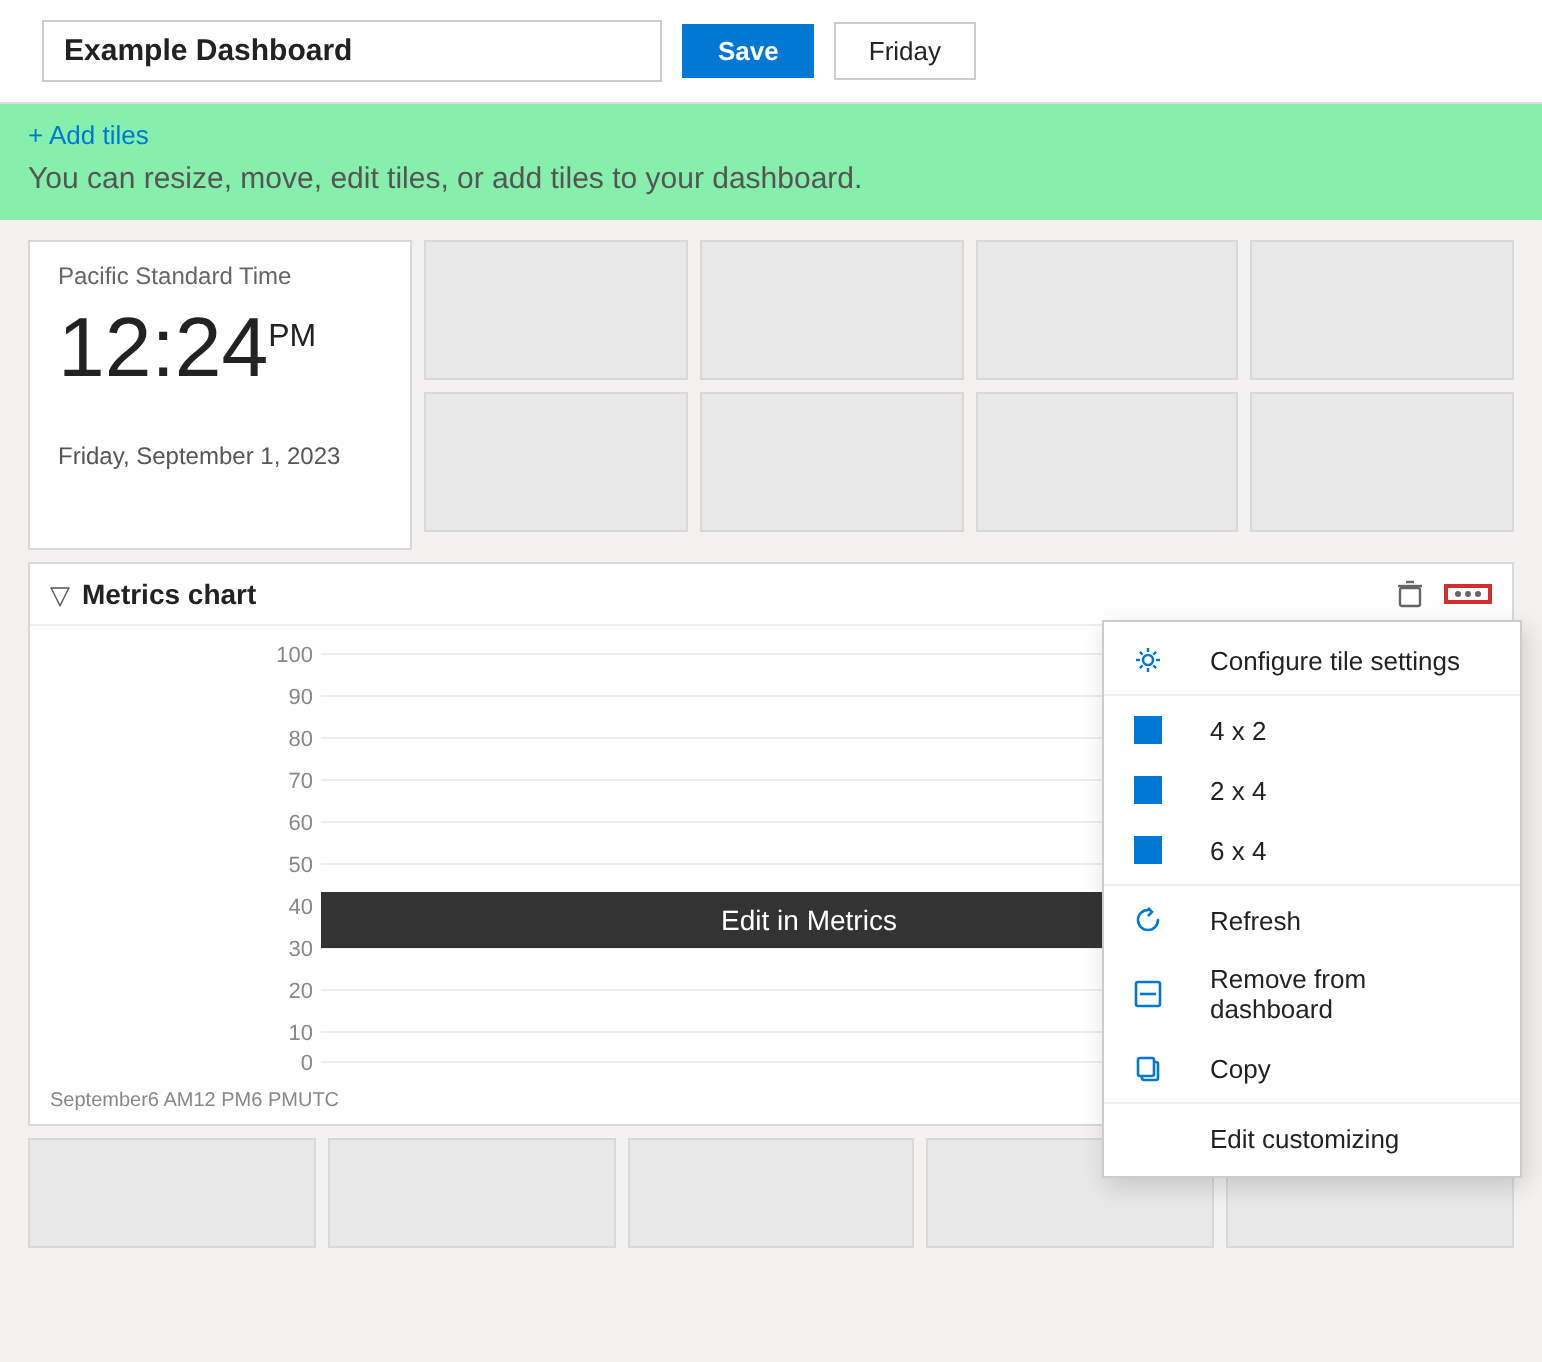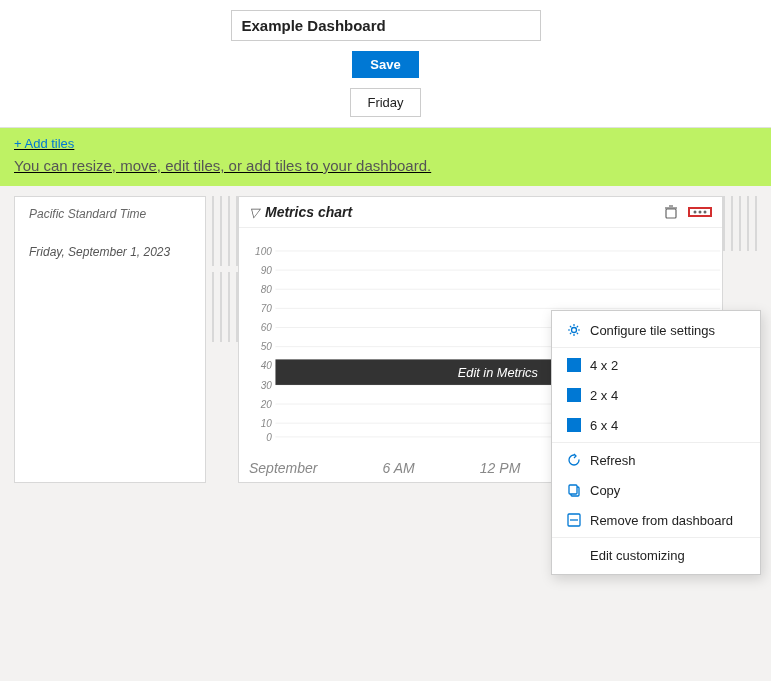--- a/index.html
+++ b/index.html
@@ -1,49 +1,49 @@
 <!DOCTYPE html>
 <html><head>
   <meta charset="utf-8">
   <style>
     * { box-sizing: border-box; margin: 0; padding: 0; }
     body { font-family: 'Segoe UI', Arial, sans-serif; background: #f3f2f1; width: 771px; height: 681px; overflow: hidden; font-size: 13px; }
 
     
     .header {
       display: flex; align-items: center; gap: 10px;
-      padding: 10px 5px; background: #fff; border-bottom: 1px solid #e0e0e0; flex-direction: column;
+      padding: 10px 21px; background: #fff; border-bottom: 1px solid #e0e0e0;
     }
     .title-input {
       border: 1px solid #ccc; padding: 6px 10px; font-size: 15px; font-weight: 600;
       width: 310px; color: #222; outline: none;
     }
     .btn-save {
       background: #0078d4; color: #fff; border: none; padding: 6px 18px;
       font-size: 13px; cursor: pointer; font-weight: 700;
     }
     .btn-outline {
       background: #fff; color: #222; border: 1px solid #ccc; padding: 6px 16px;
       font-size: 13px; cursor: pointer;
     }
 
     
     .sub-header {
-      padding: 8px 14px 4px; background: #bef264; text-decoration: underline;
+      padding: 8px 14px 4px; background: #86efac;
     }
     .add-tiles-btn {
       display: flex; align-items: center; gap: 4px; color: #0078d4;
       background: none; border: none; cursor: pointer; font-size: 13px; padding: 0; margin-bottom: 4px;
     }
     .hint-text { color: #555; font-size: 15px; padding: 2px 0 8px; }
 
     
     .dashboard {
-      display: flex; flex-direction: row; padding: 10px 14px;
-      background: #f3f2f1; position: relative; font-style: italic;
+      display: flex; flex-direction: column; padding: 10px 14px;
+      background: #f3f2f1; position: relative;
     }
 
     
     .clock-tile {
       background: #fff; border: 1px solid #d8d8d8;
       padding: 10px 14px; width: 192px; min-height: 155px;
       flex-shrink: 0;
     }
     .clock-zone { color: #666; font-size: 12px; margin-bottom: 6px; }
     .clock-time { font-size: 42px; font-weight: 300; color: #222; line-height: 1.1; }
@@ -78,21 +78,21 @@
     .chart-svg { width: 100%; display: block; }
     .metrics-chart-wrapper { position: relative; }
 
     
     .context-menu {
       position: absolute; right: 10px; top: 310px;
       background: #fff; border: 1px solid #ccc; box-shadow: 2px 4px 12px rgba(0,0,0,0.15);
       width: 210px; z-index: 100; padding: 4px 0;
     }
     .menu-item {
-      display: flex; align-items: center; gap: 8px;
+      display: flex; align-items: center; gap: 23px;
       padding: 7px 14px; cursor: pointer; color: #222; font-size: 13px;
     }
     .menu-icon { width: 16px; height: 16px; flex-shrink: 0; display: flex; align-items: center; justify-content: center; }
     .menu-divider { border-top: 1px solid #eee; margin: 2px 0; }
 
     
     .size-box { width: 14px; height: 14px; background: #0078d4; flex-shrink: 0; }
 
     
     .bottom-row { display: flex; gap: 6px; }
@@ -103,21 +103,21 @@
       position: absolute; bottom: 2px; right: 2px;
       width: 14px; height: 14px; border: 1.5px solid #d32f2f; background: #fff;
       display: flex; align-items: center; justify-content: center; cursor: se-resize;
       font-size: 8px; color: #999;
     }
 
     
     .filter-icon { color: #555; font-size: 13px; }
 
     
-    .x-axis { display: flex; justify-content: space-between; padding: 2px 10px 6px; font-size: 14px; color: #888; }
+    .x-axis { display: flex; justify-content: flex-start; padding: 2px 10px 6px; font-size: 10px; color: #888; }
   </style>
 </head>
 <body>
 
 <div class="header">
   <input class="title-input" type="text" value="Example Dashboard" style="">
   <button class="btn-save">Save</button>
   <button class="btn-outline">Friday</button>
 </div>
 
@@ -125,20 +125,23 @@
   <button class="add-tiles-btn">+ Add tiles</button>
   <div class="hint-text">You can resize, move, edit tiles, or add tiles to your dashboard.</div>
 </div>
 
 <div class="dashboard">
 
   <div class="top-grid">
 
     <div class="clock-tile">
       <div class="clock-zone">Pacific Standard Time</div>
+      <div class="clock-time">
+        <span>12:24</span><span class="clock-ampm">PM</span>
+      </div>
       <div class="clock-date">Friday, September 1, 2023</div>
     </div>
 
     <div class="top-right-grid">
       <div class="grid-row-small">
         <div class="grid-cell-sm"></div>
         <div class="grid-cell-sm"></div>
         <div class="grid-cell-sm"></div>
         <div class="grid-cell-sm"></div>
       </div>
@@ -267,33 +270,33 @@
       <svg width="14" height="14" viewBox="0 0 14 14" fill="none" xmlns="http://www.w3.org/2000/svg">
         <path d="M12 7A5 5 0 1 1 7 2" stroke="#0078d4" stroke-width="1.3" stroke-linecap="round"></path>
         <polyline points="7,1 9,3 7,5" fill="none" stroke="#0078d4" stroke-width="1.3"></polyline>
       </svg>
     </div>
     <span>Refresh</span>
   </div>
   <div class="menu-item">
     <div class="menu-icon">
       <svg width="14" height="14" viewBox="0 0 14 14" fill="none" xmlns="http://www.w3.org/2000/svg">
+        <rect x="1" y="1" width="12" height="12" rx="1" stroke="#0078d4" stroke-width="1.3"></rect>
+        <line x1="3" y1="7" x2="11" y2="7" stroke="#0078d4" stroke-width="1.3"></line>
+      </svg>
+    </div>
+    <span>Remove from dashboard</span>
+  </div>
+  <div class="menu-item">
+    <div class="menu-icon">
+      <svg width="14" height="14" viewBox="0 0 14 14" fill="none" xmlns="http://www.w3.org/2000/svg">
         <rect x="4" y="4" width="8" height="9" rx="1" stroke="#0078d4" stroke-width="1.3"></rect>
         <rect x="2" y="2" width="8" height="9" rx="1" fill="#fff" stroke="#0078d4" stroke-width="1.3"></rect>
       </svg>
     </div>
     <span>Copy</span>
   </div>
-  <div class="menu-item">
-    <div class="menu-icon">
-      <svg width="14" height="14" viewBox="0 0 14 14" fill="none" xmlns="http://www.w3.org/2000/svg">
-        <rect x="1" y="1" width="12" height="12" rx="1" stroke="#0078d4" stroke-width="1.3"></rect>
-        <line x1="3" y1="7" x2="11" y2="7" stroke="#0078d4" stroke-width="1.3"></line>
-      </svg>
-    </div>
-    <span>Remove from dashboard</span>
-  </div>
   <div class="menu-divider"></div>
   <div class="menu-item">
     <div class="menu-icon"></div>
     <span>Edit customizing</span>
   </div>
 </div>
 
 </body></html>

